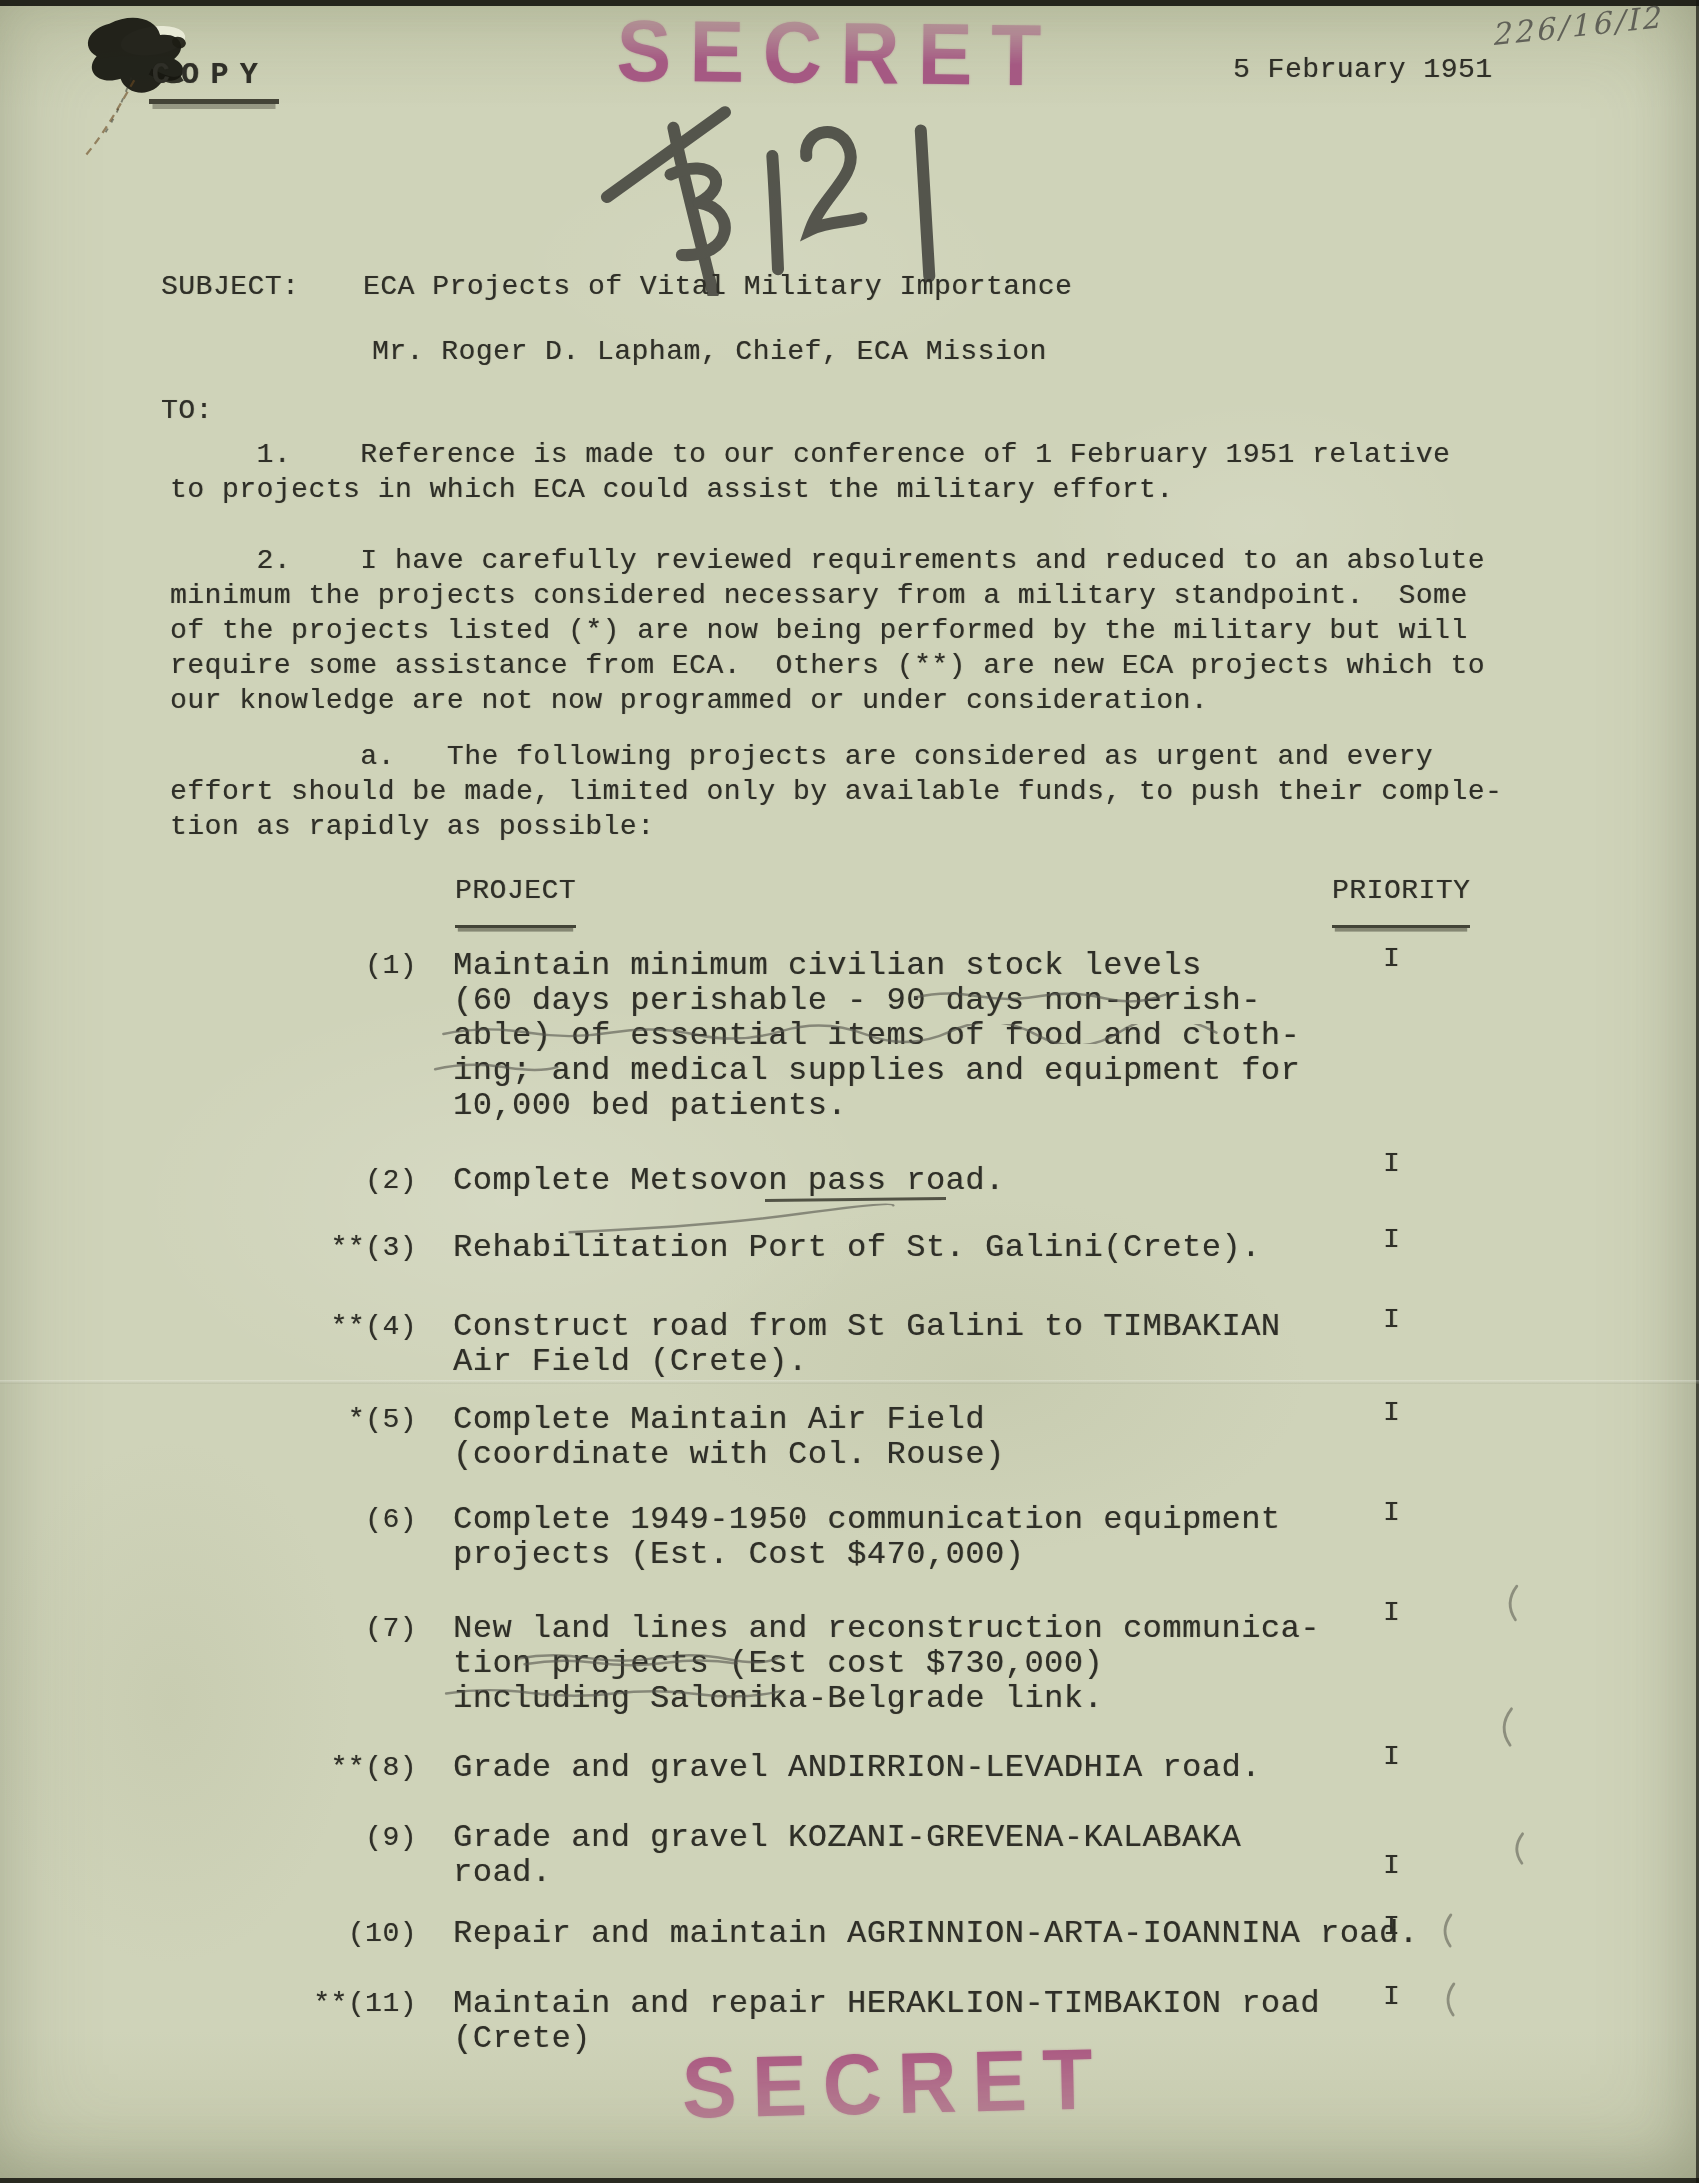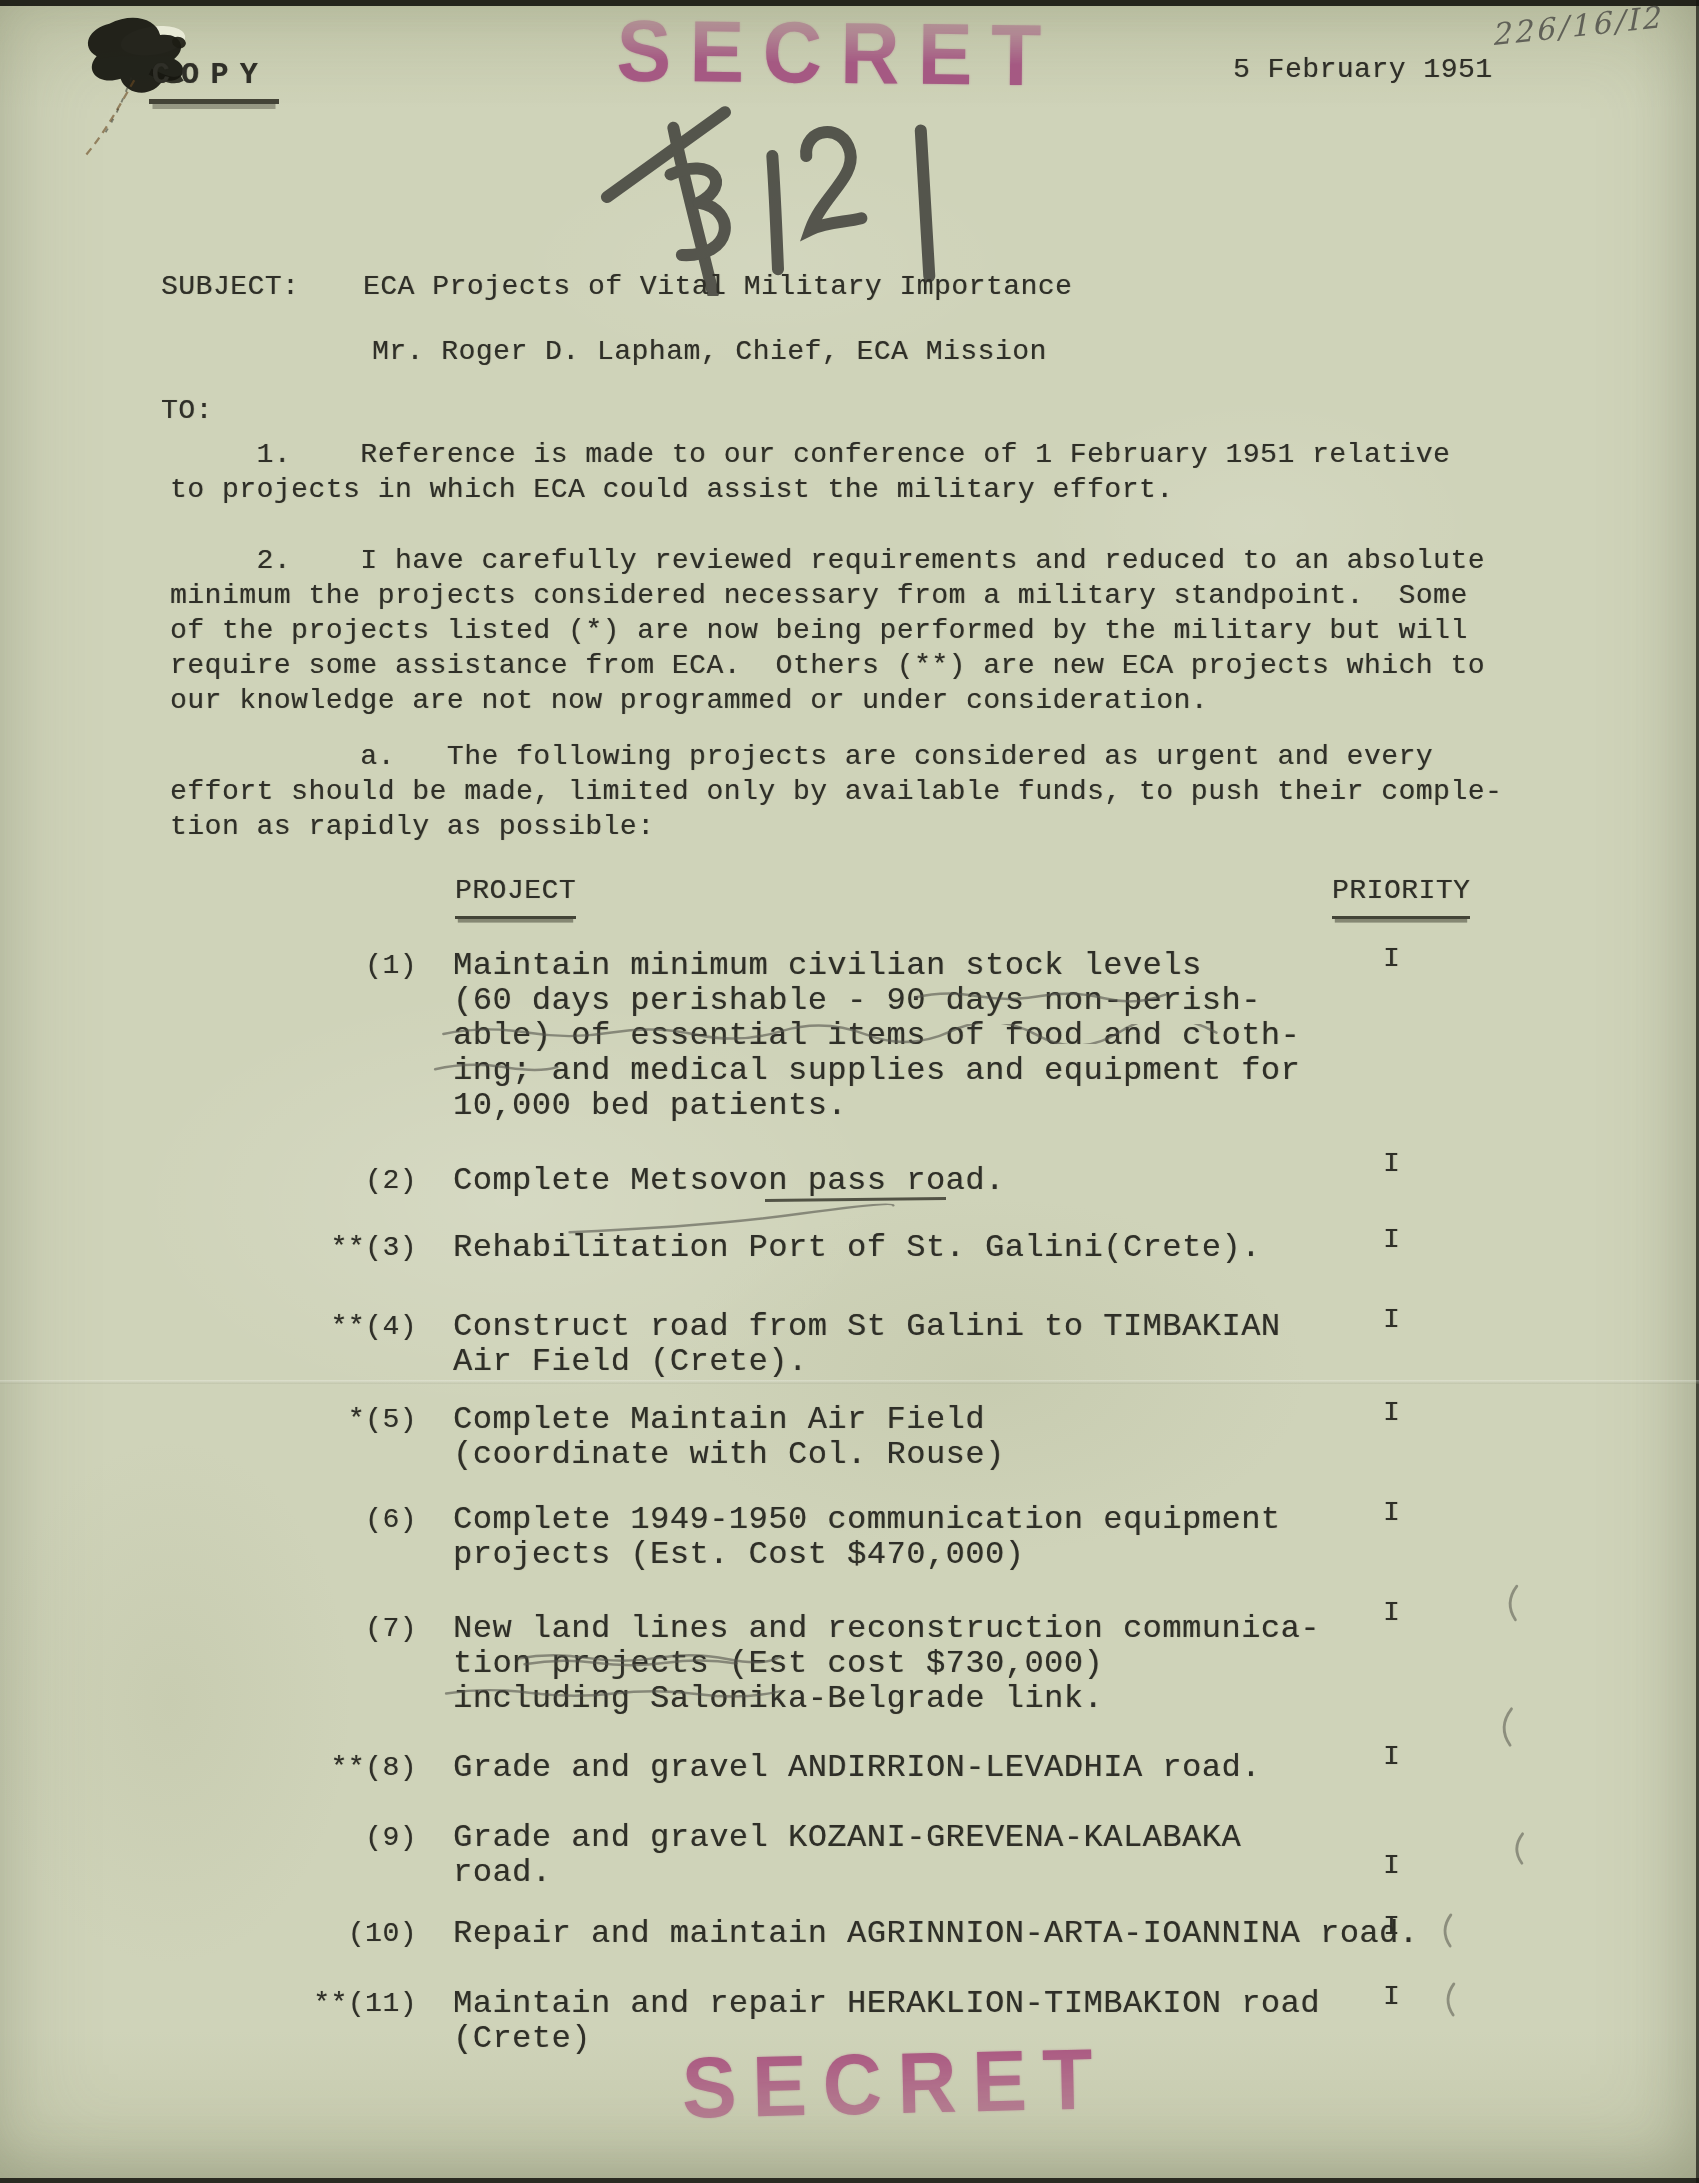--- a/index.html
+++ b/index.html
@@ -63,21 +63,21 @@
   .subject-value{left:363px;top:269px;}
   .to-label{left:161px;top:349px;margin-top:44px;}
   .to-value{left:363px;top:334px;margin-left:9px;}
   
   .para{left:170px;}
   .para-1{top:437px;}
   .para-2{top:543px;}
   .para-a{top:739px;}
   
   .col-header{top:873px;font-weight:normal;border-bottom:3.5px solid rgba(42,42,32,.85);
-              padding-bottom:8px; box-shadow:0 6.4px 0 -2.8px rgba(42,42,32,.45);}
+              padding-bottom:17px; box-shadow:0 6.4px 0 -2.8px rgba(42,42,32,.45);}
   .project-header{left:455px;}
   .priority-header{left:1332px;}
   #rows{position:absolute;left:0;top:0;width:100%;height:100%;}
   .prow{position:absolute;left:0;width:100%;height:0;}
   .prow .num{position:absolute;left:276px;width:141px;text-align:right;font-size:28px;line-height:35px;
              letter-spacing:0.5px;white-space:pre;text-shadow:0.4px 0.4px 0.7px rgba(45,45,36,.5);}
   .prow .desc{position:absolute;left:453px;font-size:32px;line-height:35px;letter-spacing:0.5px;
               text-shadow:0.4px 0.4px 0.7px rgba(45,45,36,.5);}
   .prow .pri{position:absolute;left:1383px;top:-7px;font-size:28px;line-height:35px;
              text-shadow:0.4px 0.4px 0.7px rgba(45,45,36,.5);}

